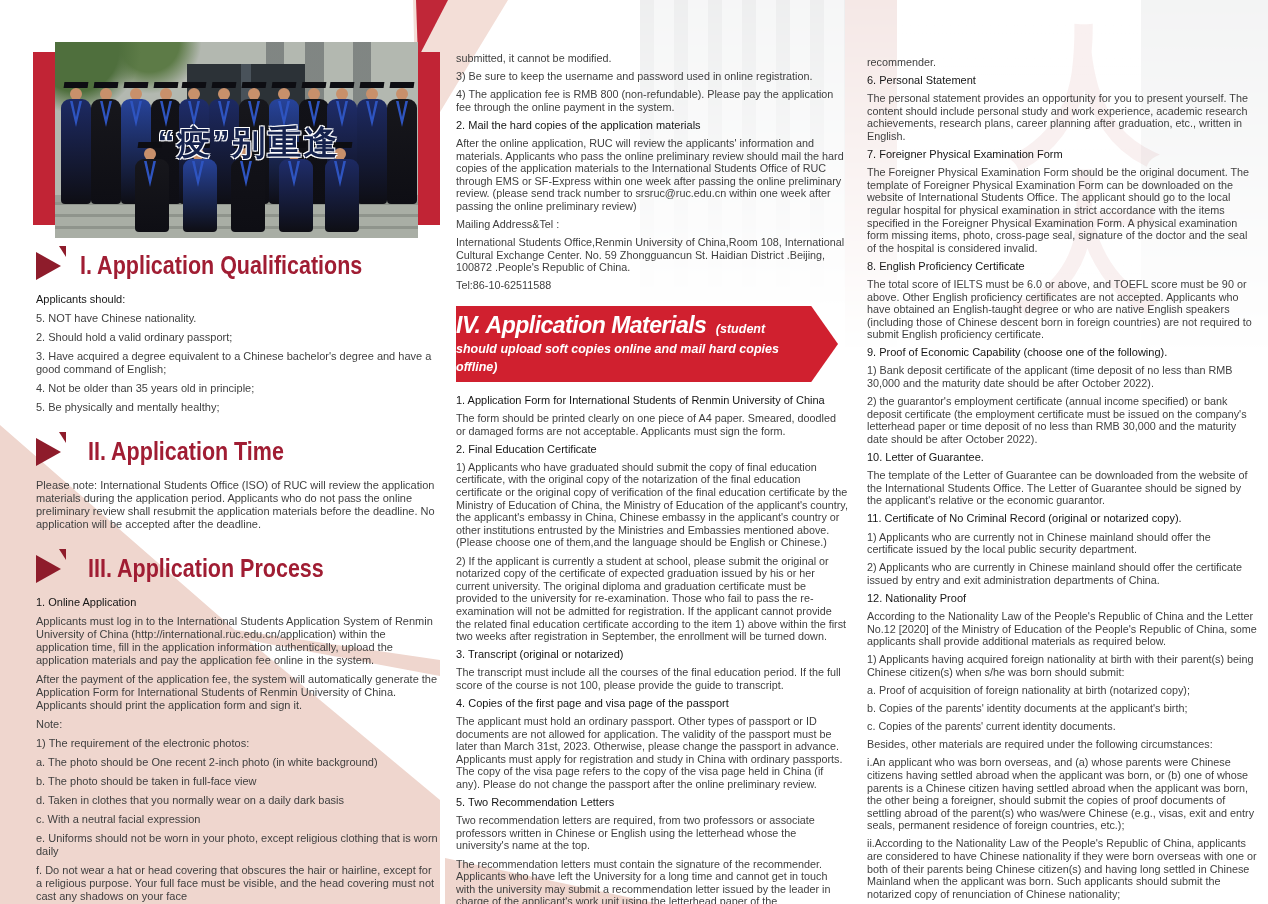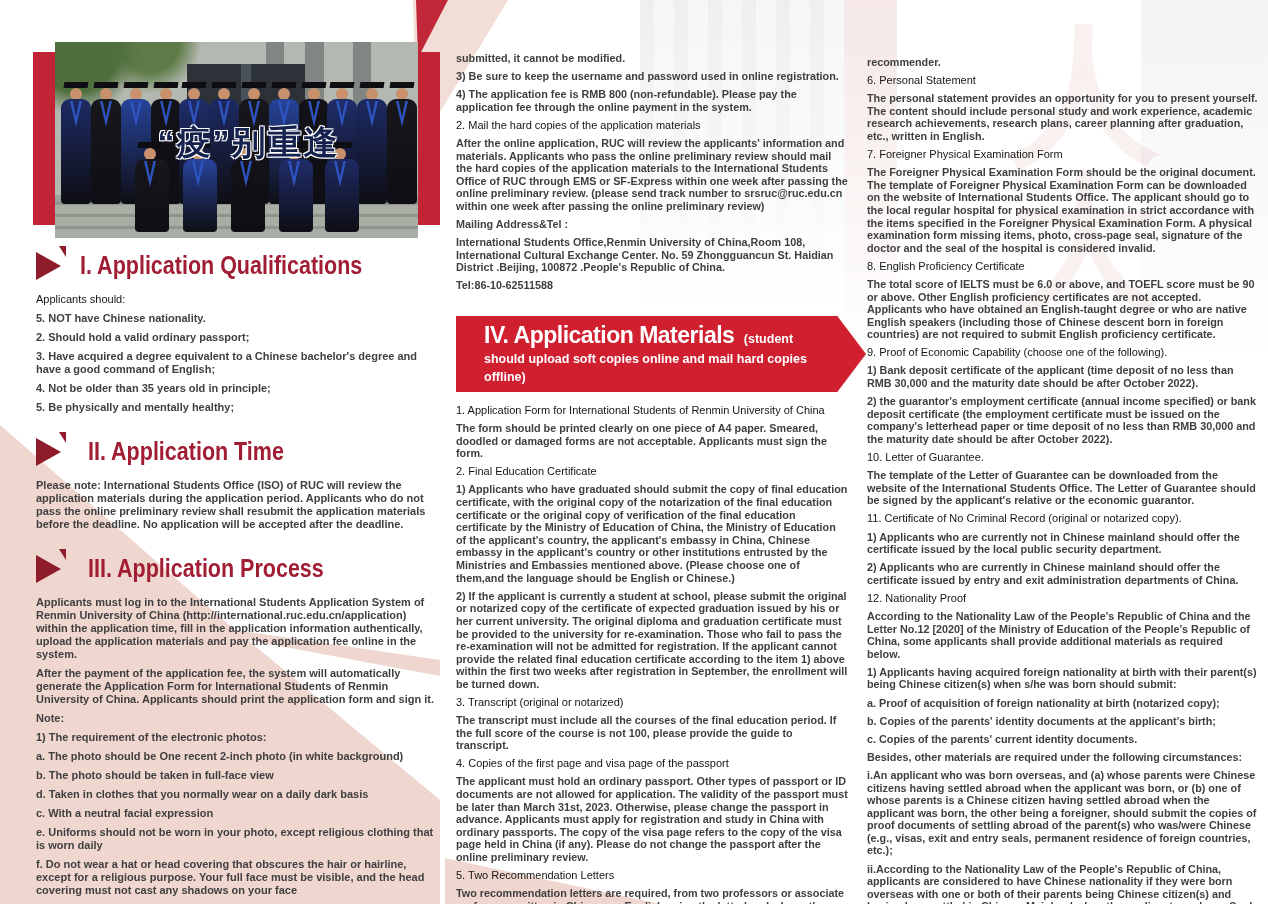--- a/index.html
+++ b/index.html
@@ -47,34 +47,34 @@
   .fig.sit{width:34px;}
   .ph-overlay{position:absolute;left:0;right:0;top:78px;z-index:3;text-align:center;font-size:34px;
         font-weight:bold;color:#15224d;letter-spacing:2px;
         text-shadow:-1px -1px 0 #fff,1px -1px 0 #fff,-1px 1px 0 #fff,1px 1px 0 #fff;margin-left:24px;}
   
   .col{position:absolute;z-index:2;}
   .col1{left:36px;top:242px;width:402px;}
   .col2{left:456px;top:52px;width:392px;}
   .col3{left:867px;top:56px;width:391px;}
   .blk{margin:0 0 5.5px;font-size:10.8px;line-height:12.6px;}
-  .bp{color:#3f3f3f;font-weight:bold;}
+  .bp{color:#3f3f3f;}
   .bh{color:#151515;font-weight:normal;font-size:11px;}
   .col1 .blk{font-size:11px;line-height:13px;margin-bottom:6px;}
   .sec-head{display:flex;align-items:center;gap:12px;margin:4px 0 9px;text-align:center;}
   .sec-head.later{margin-top:18px;gap:20px;}
   .arrow{position:relative;width:32px;height:38px;flex:0 0 32px;}
   .arrow .tri{position:absolute;left:0;top:6px;width:0;height:0;
         border-left:25px solid #8e1c2b;border-top:14px solid transparent;border-bottom:14px solid transparent;}
   .arrow .nib{position:absolute;left:23px;top:0;width:0;height:0;
         border-top:11px solid #8e1c2b;border-left:7px solid transparent;}
   .sec-title{font-weight:bold;font-size:25px;color:#a01d33;transform:scaleX(.86);
         transform-origin:left center;white-space:nowrap;}
-  .banner{position:relative;background:#d0202f;color:#fff;margin:24px 0 12px;width:352px;
-        padding:6px 30px 7px 28px;clip-path:polygon(0 0,93% 0,100% 50%,93% 100%,0 100%);}
+  .banner{position:relative;background:#d0202f;color:#fff;margin:14px 0 12px;width:352px;
+        padding:6px 30px 7px 0;clip-path:polygon(0 0,93% 0,100% 50%,93% 100%,0 100%);font-style:italic;}
   .banner-title{font-weight:bold;font-size:23px;letter-spacing:-0.5px;}
   .banner-sub{font-weight:bold;font-size:12.5px;margin-left:5px;line-height:15px;}
 </style>
 </head>
 <body>
 
 <div class="page">
 
   <div class="deco">
     <div class="pink-main"></div>
@@ -227,20 +227,21 @@
       </div>
 
     <div class="sec-head later">
       <span class="arrow">
           <i class="tri"></i>
           <i class="nib"></i>
         </span>
       <span class="sec-title">III. Application Process</span>
     </div>
     <div>
+        <div class="blk bh">1. Online Application</div>
         <div class="blk bp">Applicants must log in to the International Students Application System of Renmin University of China (http://international.ruc.edu.cn/application) within the application time, fill in the application information authentically, upload the application materials and pay the application fee online in the system.</div>
         <div class="blk bp">After the payment of the application fee, the system will automatically generate the Application Form for International Students of Renmin University of China. Applicants should print the application form and sign it.</div>
         <div class="blk bp">Note:</div>
         <div class="blk bp">1) The requirement of the electronic photos:</div>
         <div class="blk bp">a. The photo should be One recent 2-inch photo (in white background)</div>
         <div class="blk bp">b. The photo should be taken in full-face view</div>
         <div class="blk bp">d. Taken in clothes that you normally wear on a daily dark basis</div>
         <div class="blk bp">c. With a neutral facial expression</div>
         <div class="blk bp">e. Uniforms should not be worn in your photo, except religious clothing that is worn daily</div>
         <div class="blk bp">f. Do not wear a hat or head covering that obscures the hair or hairline, except for a religious purpose. Your full face must be visible, and the head covering must not cast any shadows on your face</div>

